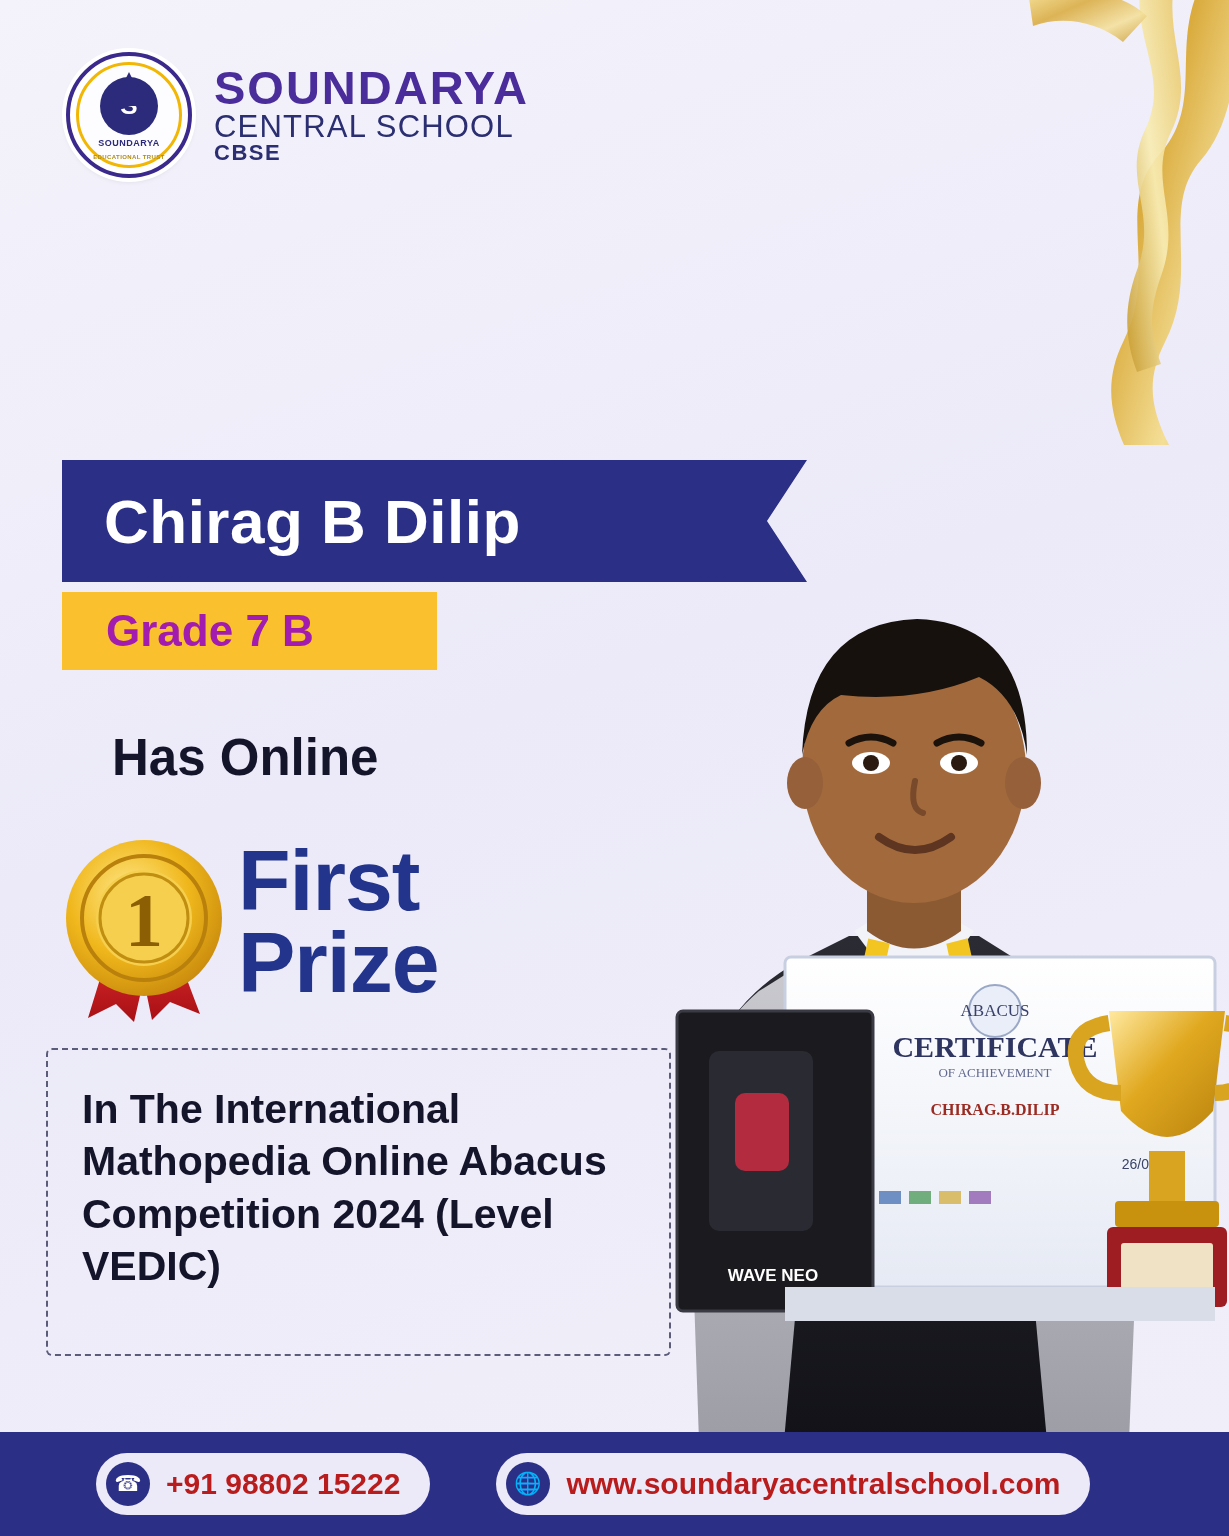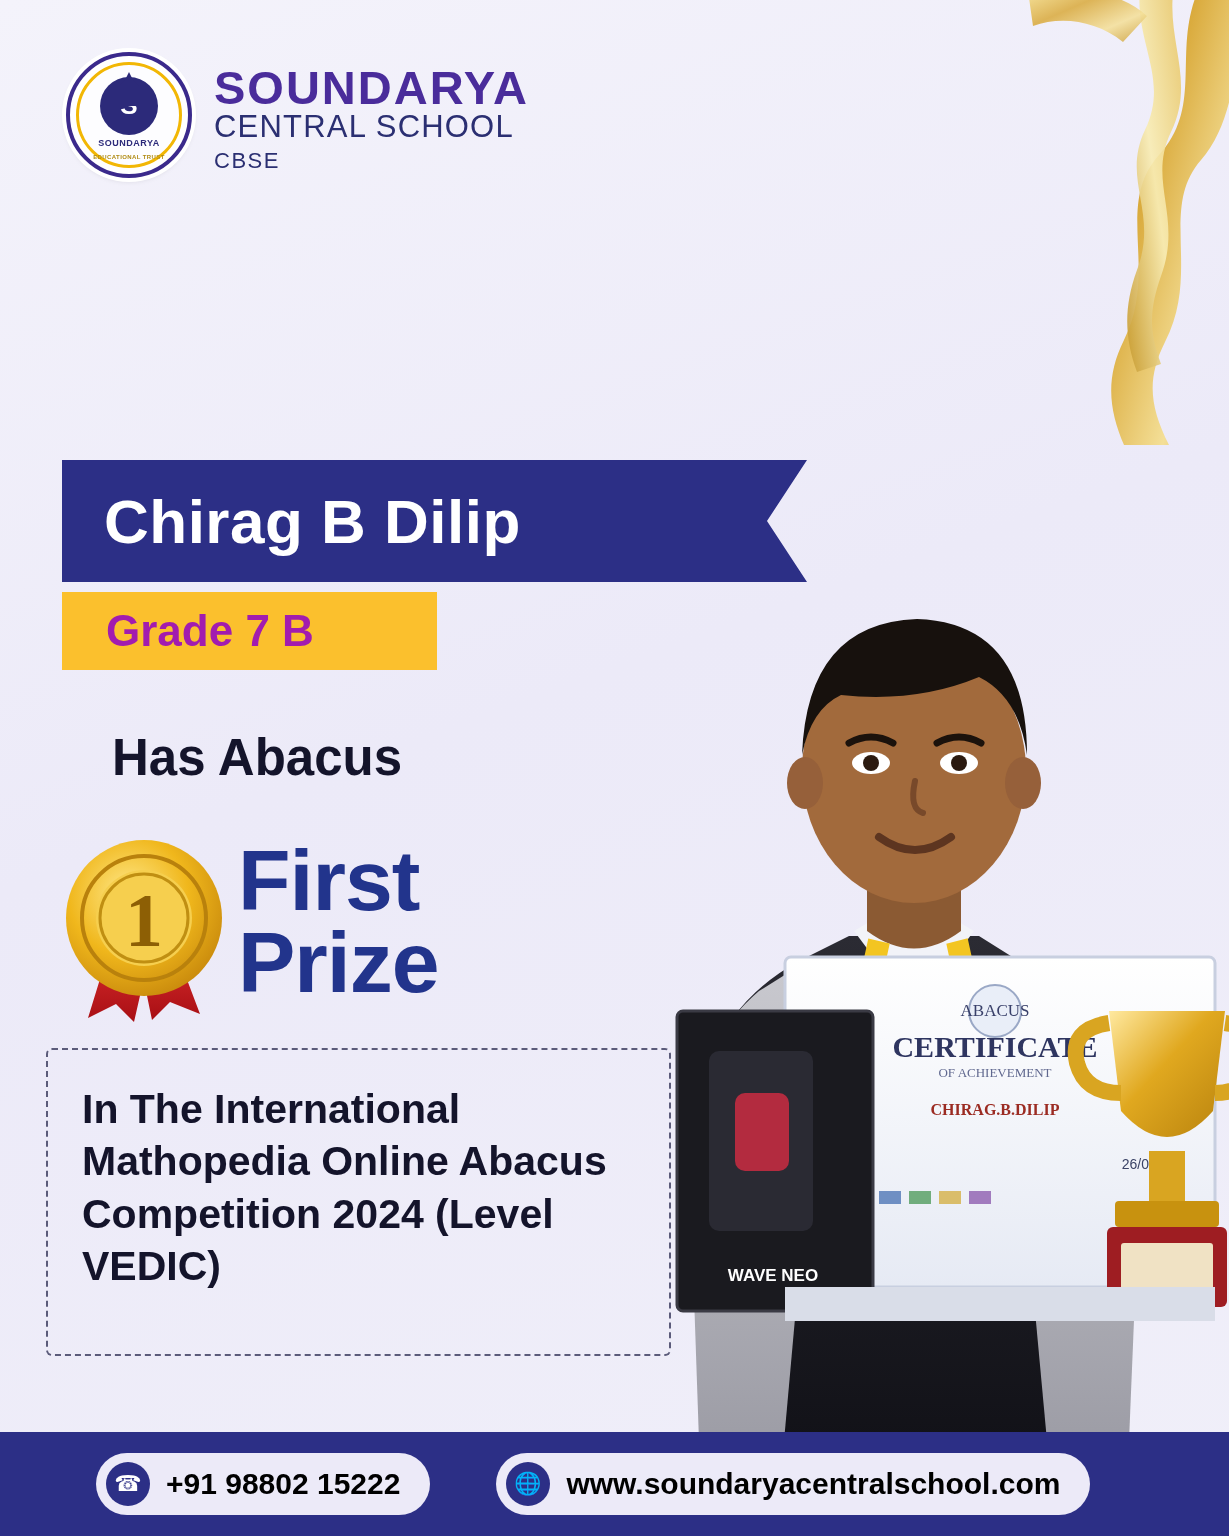--- a/index.html
+++ b/index.html
@@ -103,24 +103,23 @@
   }
   .school-type {
     font-size: 31px;
     font-weight: normal;
     letter-spacing: 1.2px;
     color: #2b2f72;
     line-height: 1;
   }
   .school-board {
     font-size: 22px;
-    font-weight: normal;
+    font-weight: bold;
     letter-spacing: 1.5px;
     color: #2b2f72;
-    margin-top: 8px;
     line-height: 1;
   }
 
   
   .congrats {
     position: absolute;
     top: 292px;
     left: 78px;
     font-size: 76px;
     font-weight: bold;
@@ -260,21 +259,21 @@
     color: #ffffff;
     display: flex;
     align-items: center;
     justify-content: center;
     font-size: 22px;
     flex: 0 0 auto;
   }
   .pill-text {
     font-size: 30px;
     font-weight: bold;
-    color: #000000;
+    color: #b91c1c;
     white-space: nowrap;
   }
 </style>
 </head>
 <body>
 
 <div id="poster">
 
   <div class="ribbon-wrap">
     <svg width="330" height="470" viewBox="0 0 330 470">
@@ -315,21 +314,21 @@
   </div>
 
 
   <div class="name-banner">
     <span>Chirag B Dilip</span>
   </div>
   <div class="grade-banner">
     <span>Grade 7 B</span>
   </div>
 
-  <div class="has-secured">Has Abacus</div>
+  <div class="has-secured">Has Online</div>
 
   <div class="medal">
     <svg width="180" height="215" viewBox="0 0 180 215">
       <defs>
         <radialGradient id="medalg" cx="40%" cy="35%" r="70%">
           <stop offset="0%" stop-color="#ffe98a"></stop>
           <stop offset="55%" stop-color="#f0b71c"></stop>
           <stop offset="100%" stop-color="#c8890c"></stop>
         </radialGradient>
         <linearGradient id="ribbonr" x1="0" y1="0" x2="0" y2="1">

